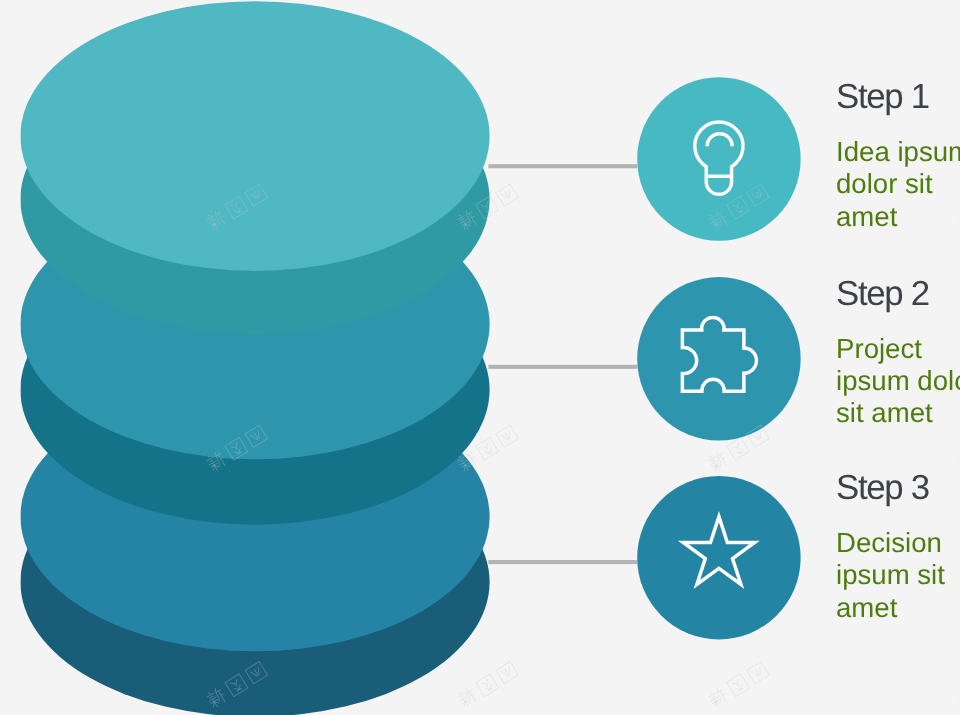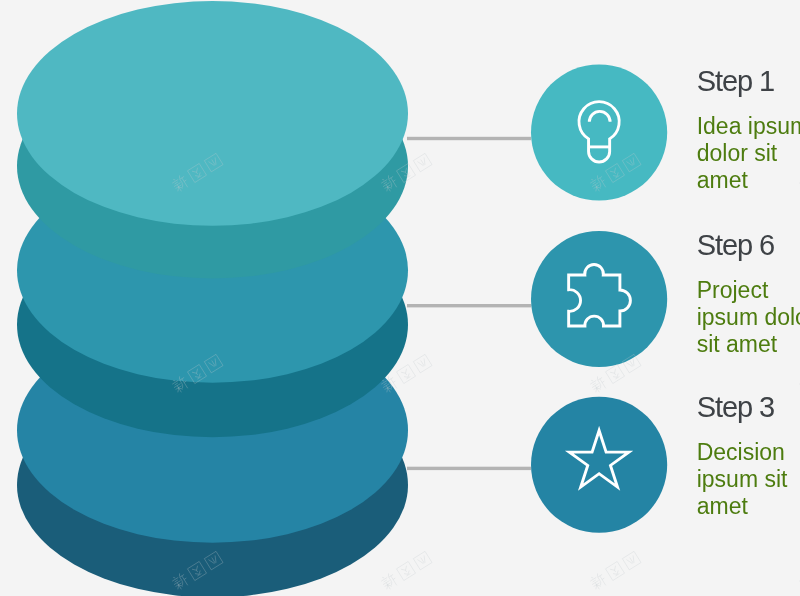--- a/index.html
+++ b/index.html
@@ -157,21 +157,21 @@
       <use href="#wm-word" transform="translate(807,571) rotate(-32) scale(0.15) translate(-181,-50)"></use>
     </g>
   </svg>
 
   <div class="step-block" style="top:0; width:118px;">
     <div class="step-title" style="top:65.3px;">Step 1</div>
     <div class="step-desc" style="top:112.8px; width:118px;">Idea ipsum dolor sit amet</div>
   </div>
 
   <div class="step-block" style="top:0; width:131px;">
-    <div class="step-title" style="top:229.3px;">Step 6</div>
+    <div class="step-title" style="top:229.3px;">Step 2</div>
     <div class="step-desc" style="top:276.8px; width:131px;">Project ipsum dolor sit amet</div>
   </div>
 
   <div class="step-block" style="top:0; width:118px;">
     <div class="step-title" style="top:391.4px;">Step 3</div>
     <div class="step-desc" style="top:438.9px; width:118px;">Decision ipsum sit amet</div>
   </div>
 </div>
 
 </body></html>

